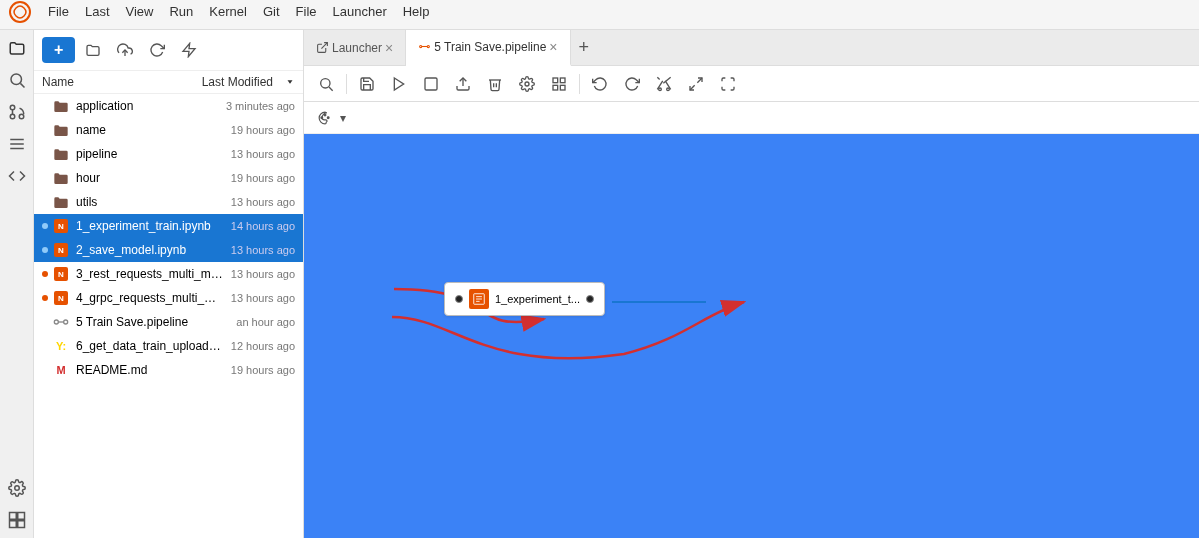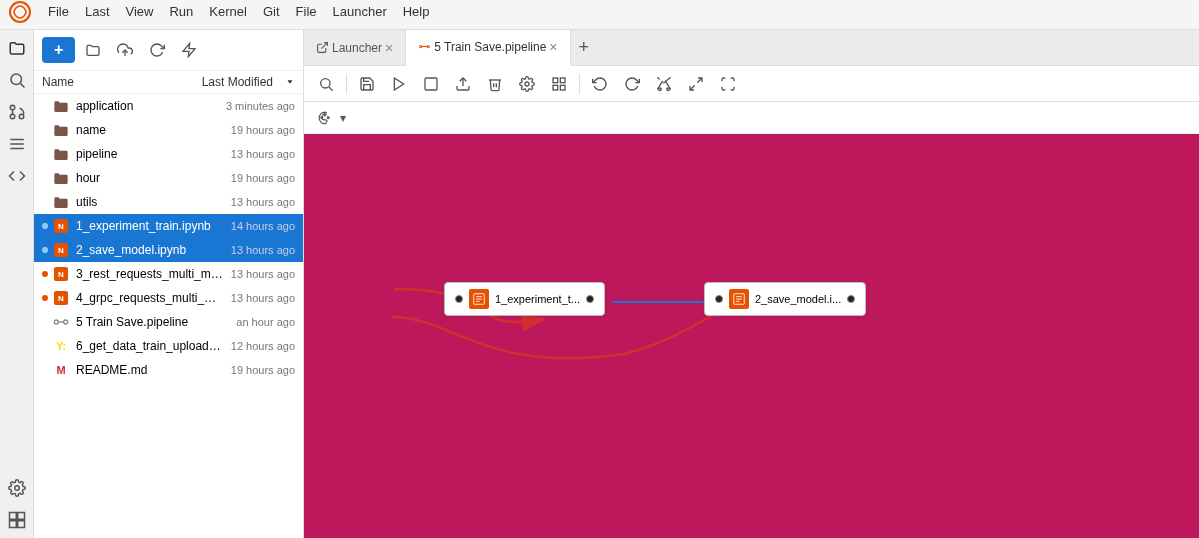--- a/index.html
+++ b/index.html
@@ -115,21 +115,21 @@
       border-bottom: 1px solid #eee; background: #fff; height: 32px;
     }
     .secondary-icon {
       width: 26px; height: 26px; border: none; background: transparent;
       cursor: pointer; display: flex; align-items: center; justify-content: center;
       border-radius: 3px; color: #555; font-size: 14px;
     }
 
     
     .pipeline-canvas {
-      flex: 1; position: relative; overflow: hidden; background: #be185d;
+      flex: 1; position: relative; overflow: hidden; background: #3b82f6;
     }
 
     
     .pipeline-node {
       position: absolute; background: #fff; border: 1px solid #bbb;
       border-radius: 4px; padding: 6px 10px; font-size: 11px;
       display: flex; align-items: center; gap: 6px; min-width: 140px;
       white-space: nowrap; box-shadow: 0 1px 3px rgba(0,0,0,0.1);
     }
     .node-icon { 
@@ -528,28 +528,15 @@
               <rect x="3" y="3" width="18" height="18" rx="1" fill="none" stroke="white" stroke-width="1.5"></rect>
               <line x1="7" y1="8" x2="17" y2="8" stroke="white" stroke-width="1.5"></line>
               <line x1="7" y1="12" x2="17" y2="12" stroke="white" stroke-width="1.5"></line>
               <line x1="7" y1="16" x2="13" y2="16" stroke="white" stroke-width="1.5"></line>
             </svg>
         </div>
         <span style="font-size:11px;">1_experiment_t...</span>
         <div class="node-dot" style="width:8px;height:8px;border-radius:50%;background:#222;border:1px solid #888;flex-shrink:0;"></div>
       </div>
 
-      <div class="pipeline-node" style="left: 400px; top: 148px;">
-        <div class="node-dot" style="width:8px;height:8px;border-radius:50%;background:#222;border:1px solid #888;flex-shrink:0;"></div>
-        <div class="node-icon">
-          <svg width="14" height="14" viewBox="0 0 24 24" fill="white">
-              <rect x="3" y="3" width="18" height="18" rx="1" fill="none" stroke="white" stroke-width="1.5"></rect>
-              <line x1="7" y1="8" x2="17" y2="8" stroke="white" stroke-width="1.5"></line>
-              <line x1="7" y1="12" x2="17" y2="12" stroke="white" stroke-width="1.5"></line>
-              <line x1="7" y1="16" x2="13" y2="16" stroke="white" stroke-width="1.5"></line>
-            </svg>
-        </div>
-        <span style="font-size:11px;">2_save_model.i...</span>
-        <div class="node-dot" style="width:8px;height:8px;border-radius:50%;background:#222;border:1px solid #888;flex-shrink:0;"></div>
-      </div>
     </div>
   </div>
 </div>
 
 </body></html>

